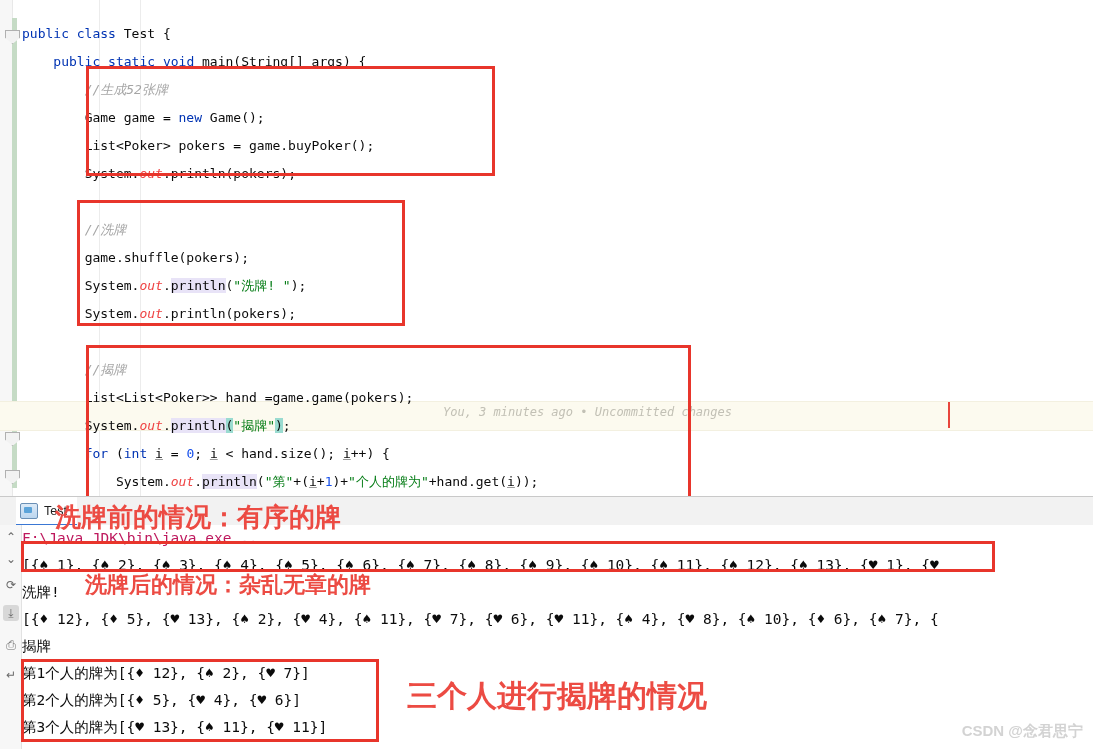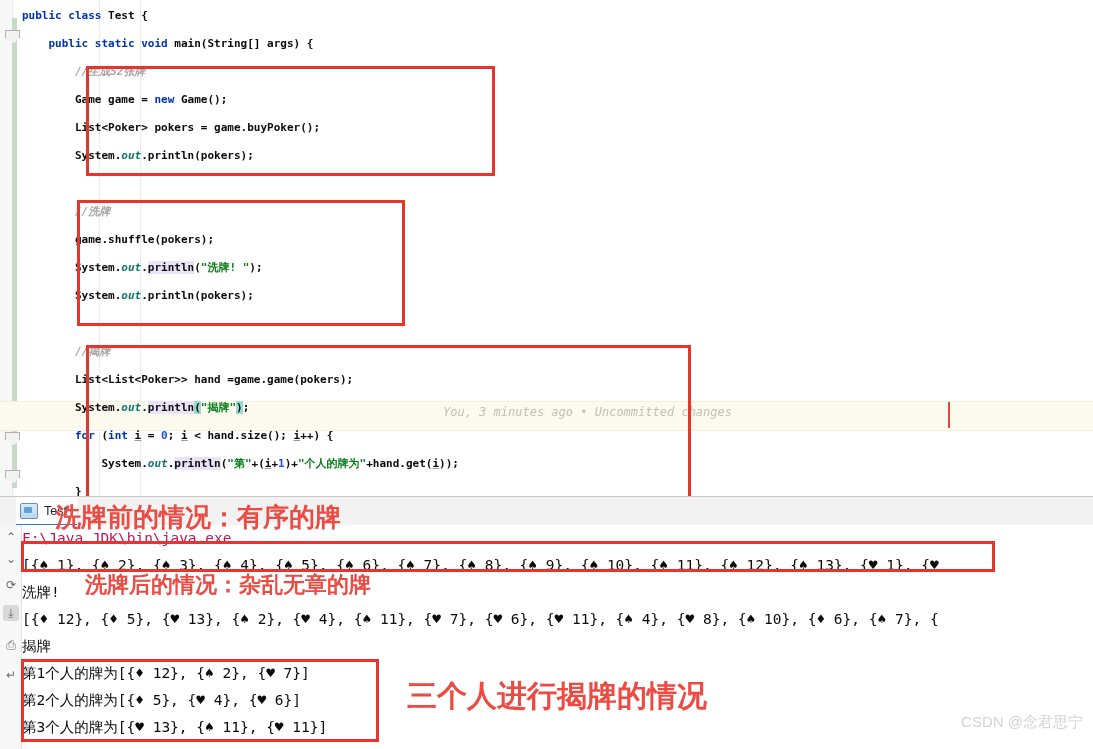--- a/index.html
+++ b/index.html
@@ -24,32 +24,31 @@
   }
   .foldmark{
     position:absolute;left:5px;width:13px;height:12px;
     border:1px solid #b0b0b0;background:#f2f2f2;
     clip-path:polygon(0 0,100% 0,100% 55%,50% 100%,0 55%);
   }
   .editor-vline{
     position:absolute;top:0;width:1px;height:496px;background:#ececec;
   }
   .code{
-    position:absolute;left:22px;top:2px;
+    position:absolute;left:22px;top:20px;
     font-family:"DejaVu Sans Mono",monospace;
-    font-size:11px;line-height:28px;white-space:pre;
+    font-size:13px;line-height:28px;white-space:pre;
     color:#0b0b0b;
-    font-weight:bold;
   }
   .ln{height:28px;white-space:pre;}
   .kw{color:#0033b3;}
   .cmt{color:#a5a5a5;font-style:italic;}
   .str{color:#067d17;}
   .num{color:#1750eb;}
-  .fld{color:#0f766e;font-style:italic;}
+  .fld{color:#ef4444;font-style:italic;}
   .und{text-decoration:underline;text-decoration-color:#9a9a9a;}
   .hl-lavender{background:#e8e3f7;}
   .hl-teal{background:#9adbd0;}
   
   .caretline{
     position:absolute;left:0;top:401px;width:1093px;height:28px;
     background:#fcfaef;border-top:1px solid #f3f0e0;border-bottom:1px solid #f3f0e0;
   }
   .caret{
     position:absolute;left:948px;top:402px;width:2px;height:26px;background:#e8453c;
@@ -105,23 +104,24 @@
     font-size:14.5px;line-height:27px;white-space:pre;color:#0b0b0b;
   }
   .cpath{color:#be185d;}
   
   .anno{
     position:absolute;color:#ec4b43;
     font-family:"Liberation Sans",sans-serif;
     font-weight:bold;white-space:pre;
   }
   .watermark{
-    position:absolute;right:10px;bottom:17px;
+    position:absolute;right:10px;bottom:8px;
     font-family:"Liberation Sans",sans-serif;font-size:15px;color:#d3d3d3;
     white-space:pre;
+    font-weight:bold;
   }
 </style>
 </head>
 <body>
 
 <div id="editor">
   <div class="gutter"></div>
   <div class="changebar"></div>
   <div class="foldmark" style="top:30px;"></div>
   <div class="foldmark" style="top:432px;"></div>

